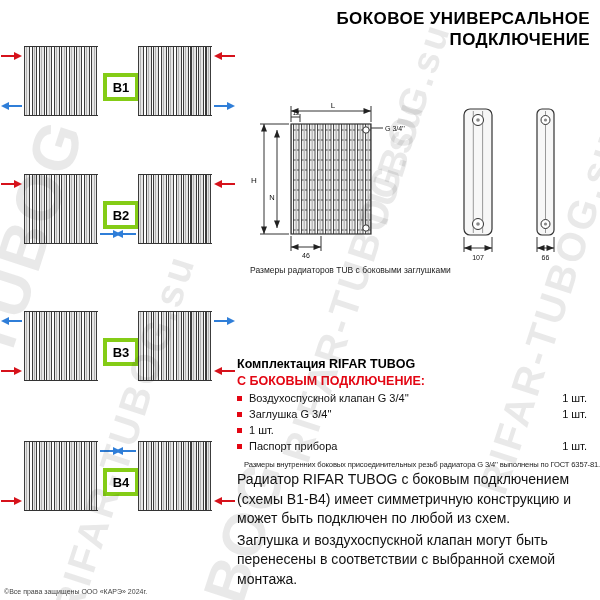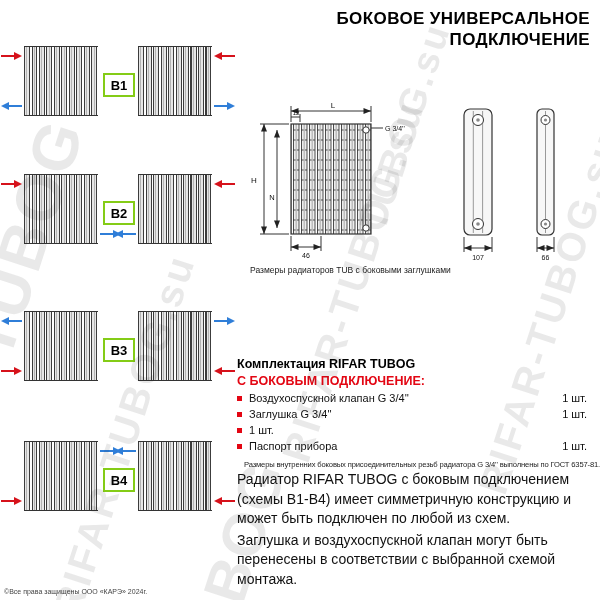--- a/index.html
+++ b/index.html
@@ -33,21 +33,21 @@
   .rad1 { left:24px; } .rad2 { left:138px; }
   .rad {
     position:absolute; inset:0;
     border-top:1.5px solid #333; border-bottom:1.5px solid #333;
     background:repeating-linear-gradient(90deg,
       #3c3c3c 0 1px, #e6e6e6 1px 2.2px, #b3b3b3 2.2px 3.4px,
       #e6e6e6 3.4px 5px, #3c3c3c 5px 6px, #ffffff 6px 7.5px);
   }
   .scheme-label {
     position:absolute; left:103px; top:27px; width:28px; height:20px;
-    border:2px solid #84cc16; background:#fff; display:flex; align-items:center;
+    border:4px solid #84cc16; background:#fff; display:flex; align-items:center;
     justify-content:center; font-weight:bold; font-size:13px; color:#000;
   }
   .arr { position:absolute; display:flex; align-items:center; height:10px; }
   .arr .line { width:13px; height:2.5px; background:currentColor; }
   .arr .head { width:0; height:0; border-top:4.5px solid transparent; border-bottom:4.5px solid transparent; }
   .arr.pr .head { border-left:8px solid currentColor; }
   .arr.pl { flex-direction:row-reverse; }
   .arr.pl .head { border-right:8px solid currentColor; }
   .sup { color:#d6121b; } .ret { color:#2f7ed8; }
   .tl { top:5px; left:-23px; } .bl { bottom:5px; left:-23px; }

